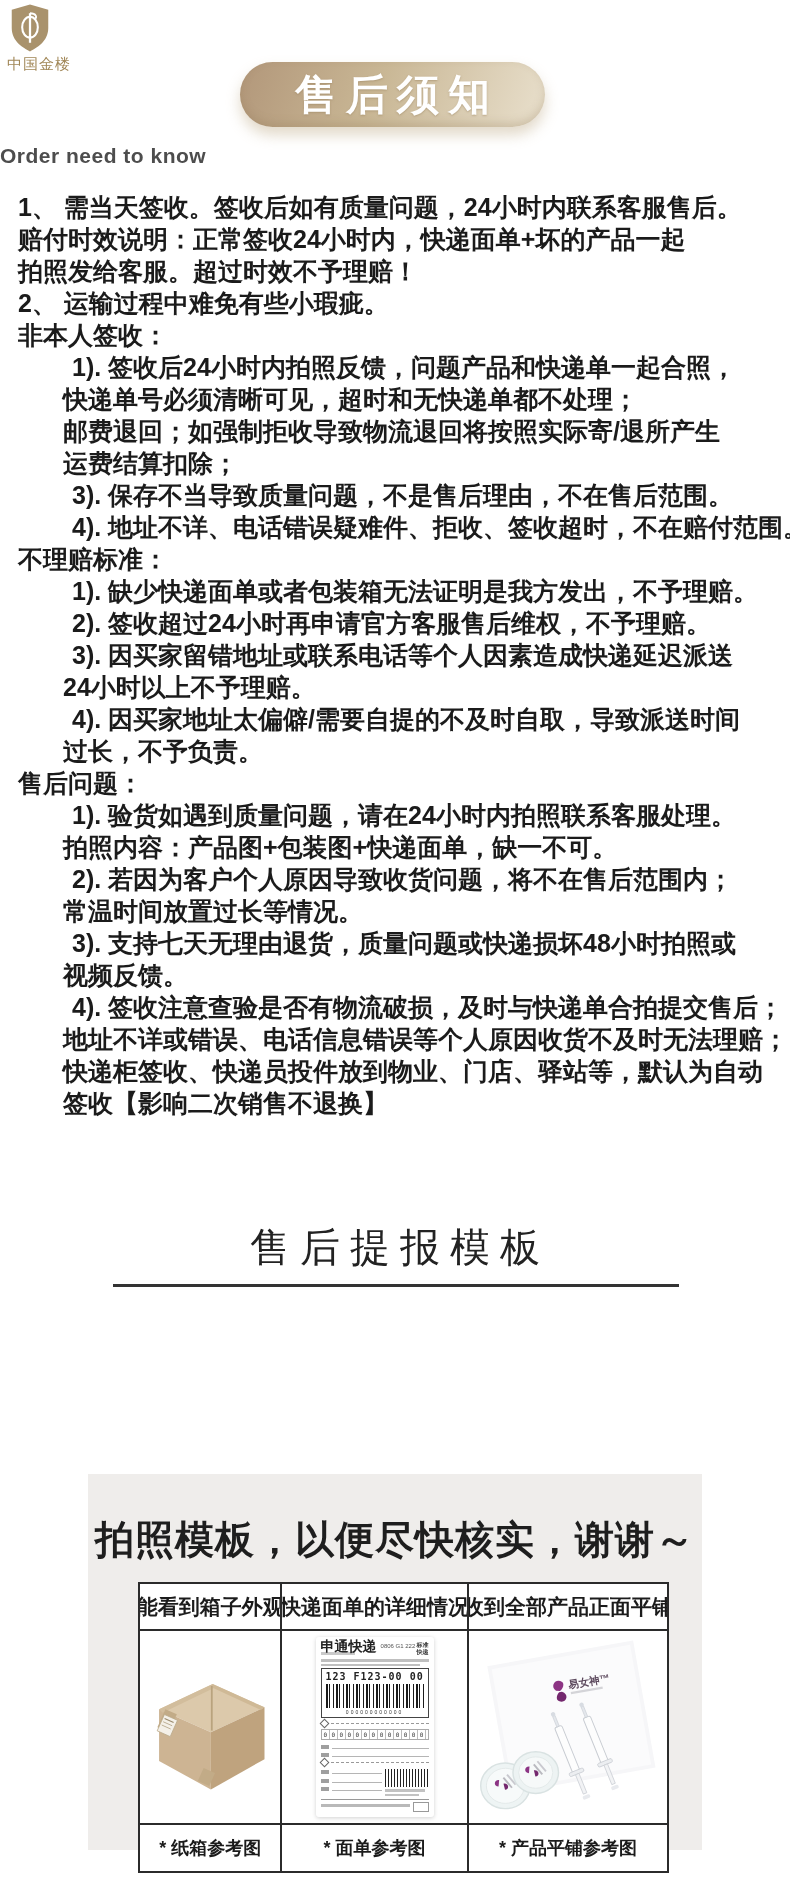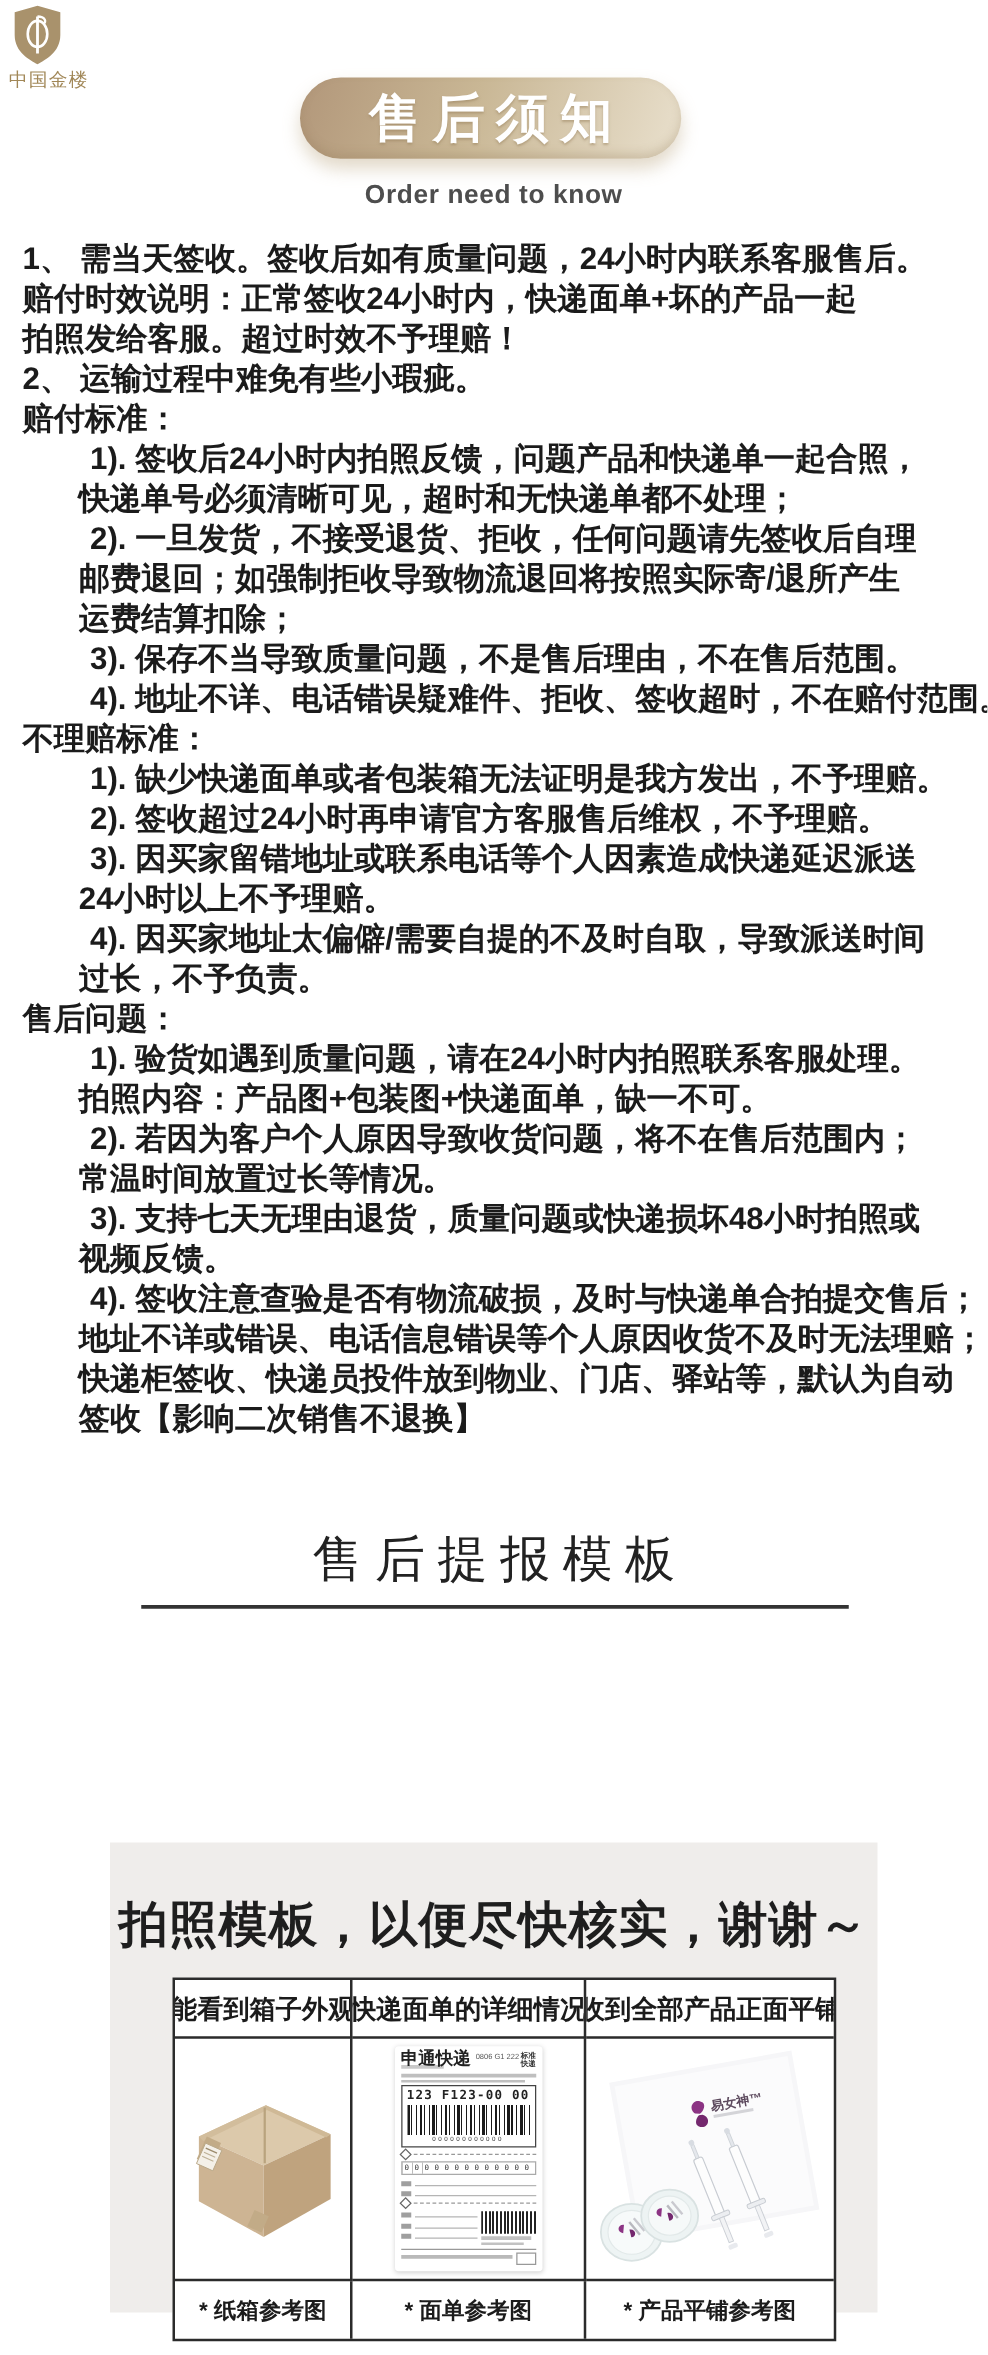--- a/index.html
+++ b/index.html
@@ -11,21 +11,21 @@
   .brand svg{display:block;margin-left:3px;}
   .brand-text{margin-top:2px;font-size:15px;letter-spacing:1px;color:#a18757;font-weight:500;}
 
   
   .banner-pill{position:absolute;left:240px;top:62px;width:305px;height:65px;border-radius:34px;
     background:linear-gradient(110deg,#b2977a 0%,#c9b795 45%,#e9e0cd 100%);
     box-shadow:0 8px 14px rgba(190,170,135,.45), inset 0 -4px 8px rgba(140,115,80,.25);
     display:flex;align-items:center;justify-content:center;}
   .banner-pill span{color:#fff;font-size:42px;font-weight:700;letter-spacing:9px;text-indent:9px;
     text-shadow:0 1px 2px rgba(150,125,90,.5);}
-  .subtitle{position:absolute;left:0;top:144px;width:100%;text-align:center;
+  .subtitle{position:absolute;left:0;top:144px;width:100%;
     font-size:21px;font-weight:700;color:#4d4d4d;letter-spacing:.5px;}
 
   
   .notice{position:absolute;left:0;top:191px;width:790px;}
   .nl{height:32px;line-height:32px;font-size:25px;font-weight:600;white-space:nowrap;color:#1b1b1b;}
   .lv0{padding-left:18px;}
   .lv1{padding-left:72px;}
   .lv1c{padding-left:63px;}
 
   
@@ -104,24 +104,23 @@
   <div class="banner-pill">
     <span>售后须知</span>
   </div>
   <div class="subtitle">Order need to know</div>
 
   <div class="notice">
     <div class="nl lv0">1、 需当天签收。签收后如有质量问题，24小时内联系客服售后。</div>
     <div class="nl lv0">赔付时效说明：正常签收24小时内，快递面单+坏的产品一起</div>
     <div class="nl lv0">拍照发给客服。超过时效不予理赔！</div>
     <div class="nl lv0">2、 运输过程中难免有些小瑕疵。</div>
-    <div class="nl lv0">赔付标准：</div>
+    <div class="nl lv0">非本人签收：</div>
     <div class="nl lv1">1). 签收后24小时内拍照反馈，问题产品和快递单一起合照，</div>
     <div class="nl lv1c">快递单号必须清晰可见，超时和无快递单都不处理；</div>
-    <div class="nl lv1">2). 一旦发货，不接受退货、拒收，任何问题请先签收后自理</div>
     <div class="nl lv1c">邮费退回；如强制拒收导致物流退回将按照实际寄/退所产生</div>
     <div class="nl lv1c">运费结算扣除；</div>
     <div class="nl lv1">3). 保存不当导致质量问题，不是售后理由，不在售后范围。</div>
     <div class="nl lv1">4). 地址不详、电话错误疑难件、拒收、签收超时，不在赔付范围。</div>
     <div class="nl lv0">不理赔标准：</div>
     <div class="nl lv1">1). 缺少快递面单或者包装箱无法证明是我方发出，不予理赔。</div>
     <div class="nl lv1">2). 签收超过24小时再申请官方客服售后维权，不予理赔。</div>
     <div class="nl lv1">3). 因买家留错地址或联系电话等个人因素造成快递延迟派送</div>
     <div class="nl lv1c">24小时以上不予理赔。</div>
     <div class="nl lv1">4). 因买家地址太偏僻/需要自提的不及时自取，导致派送时间</div>

